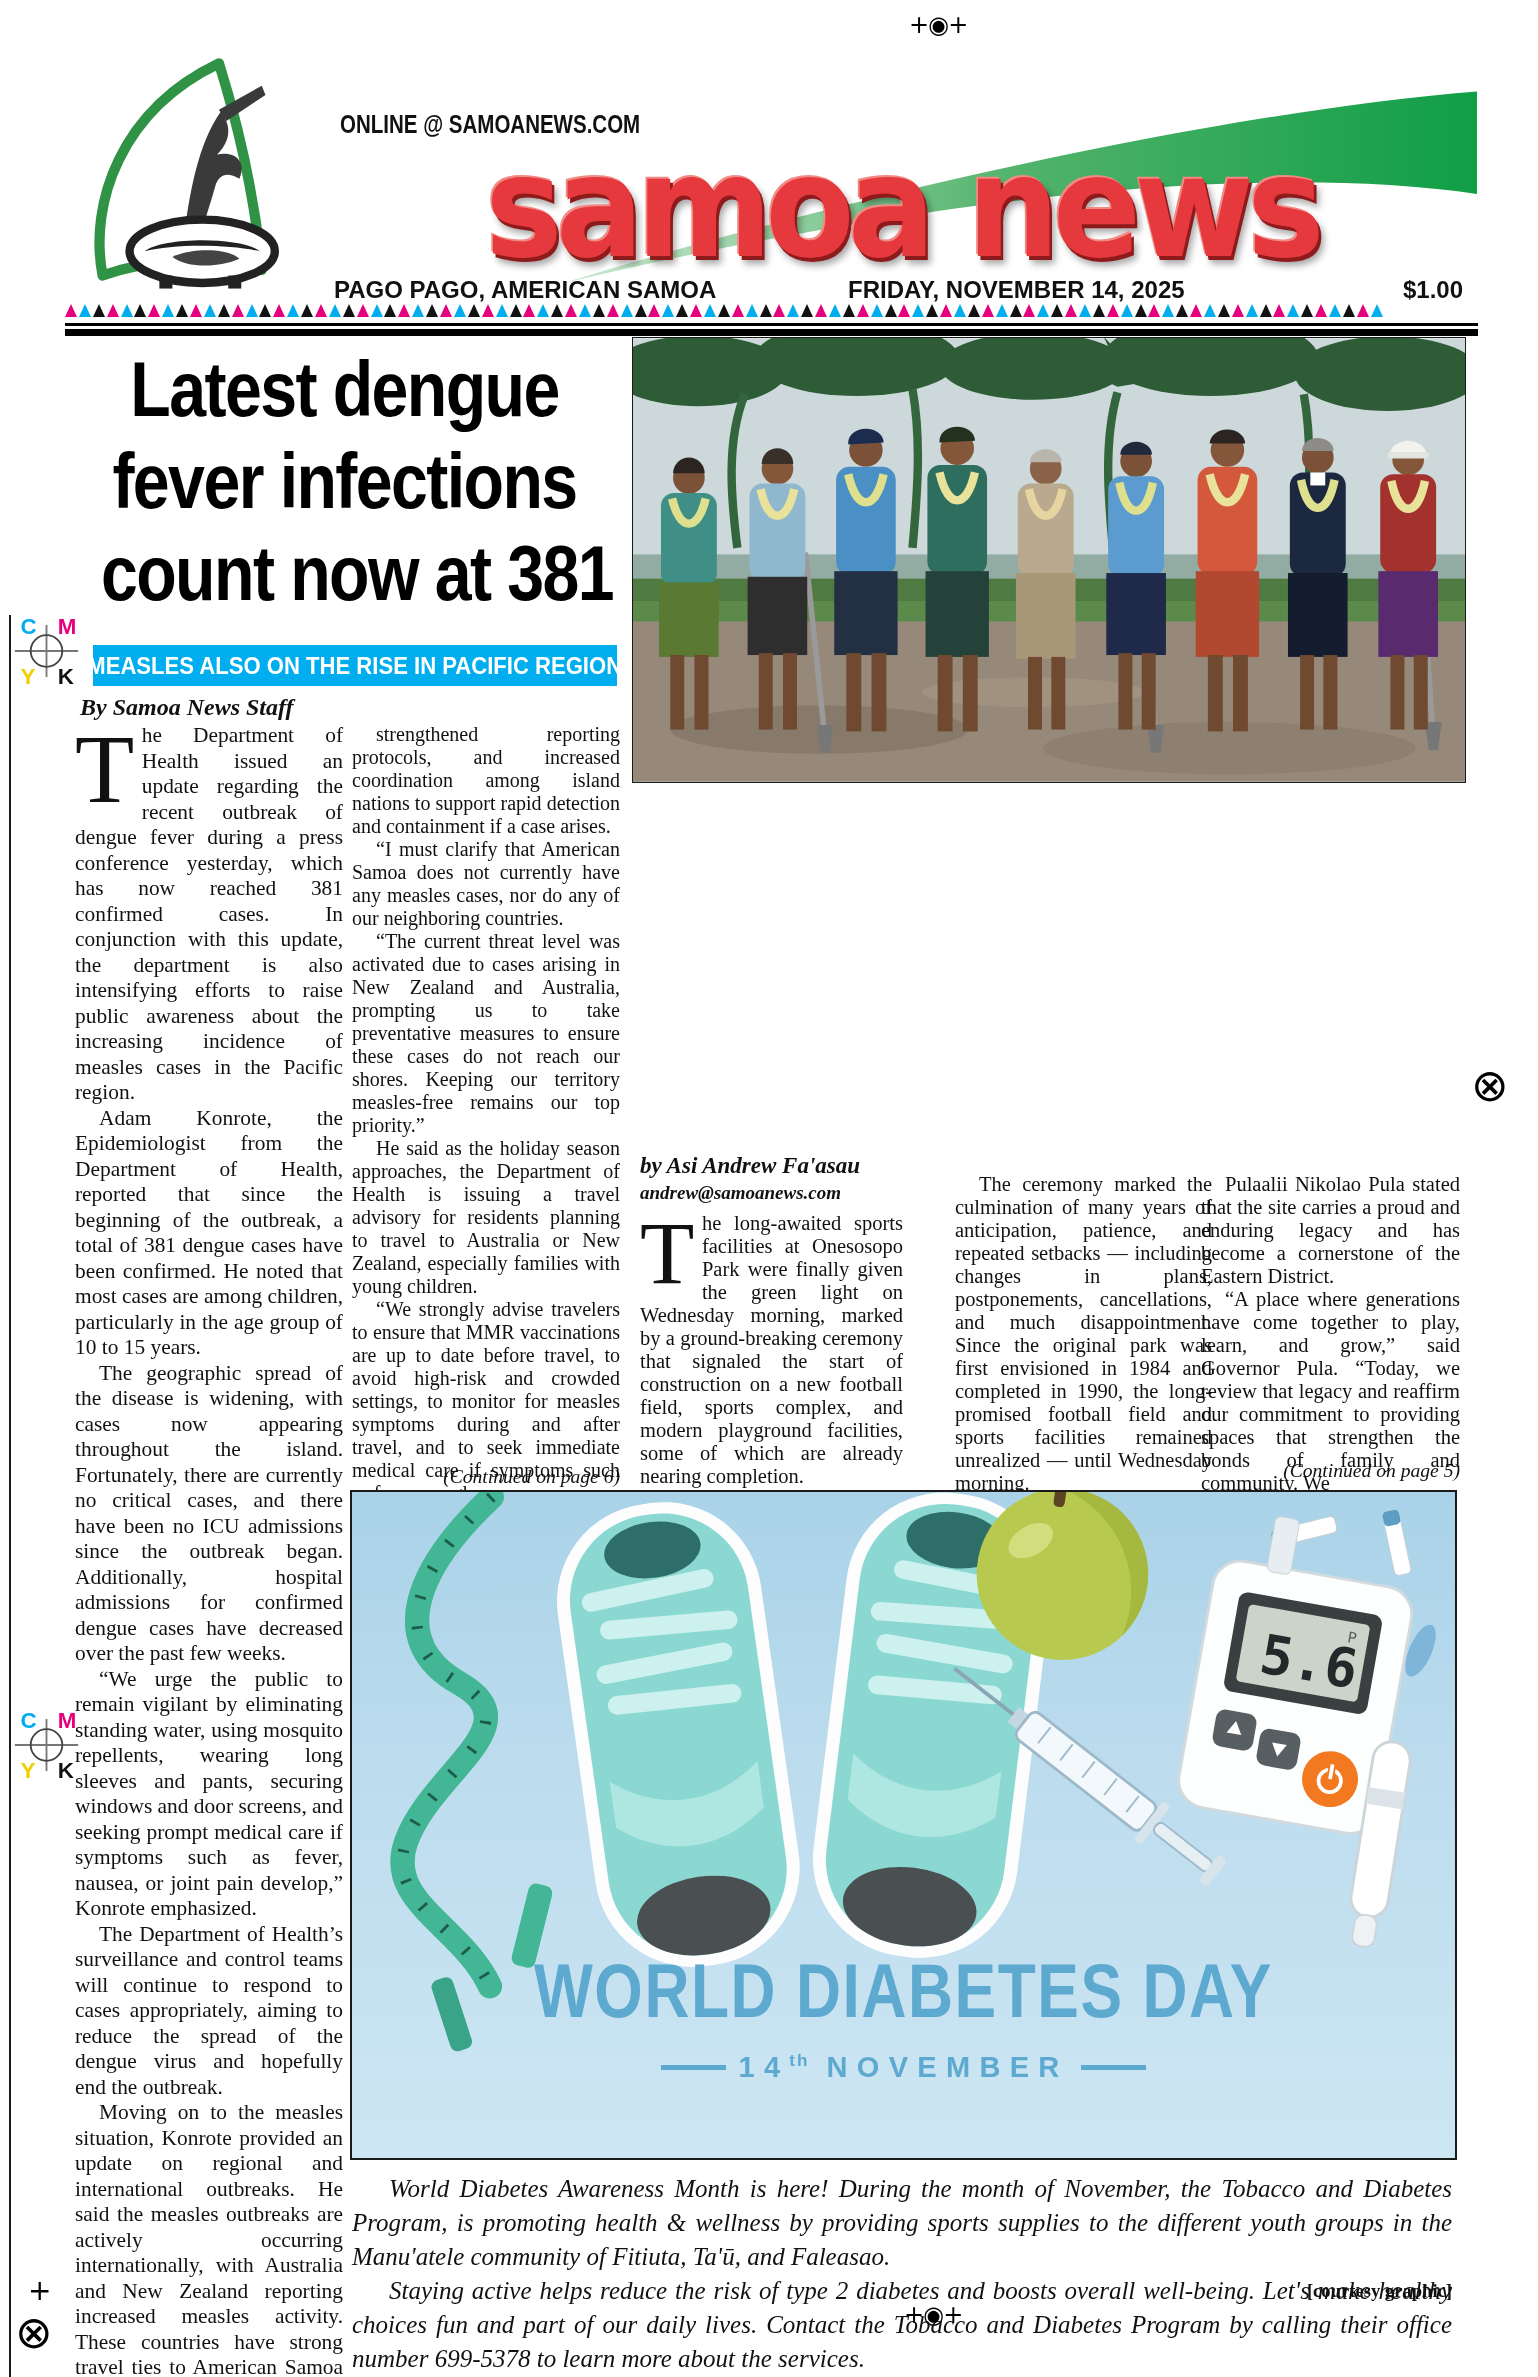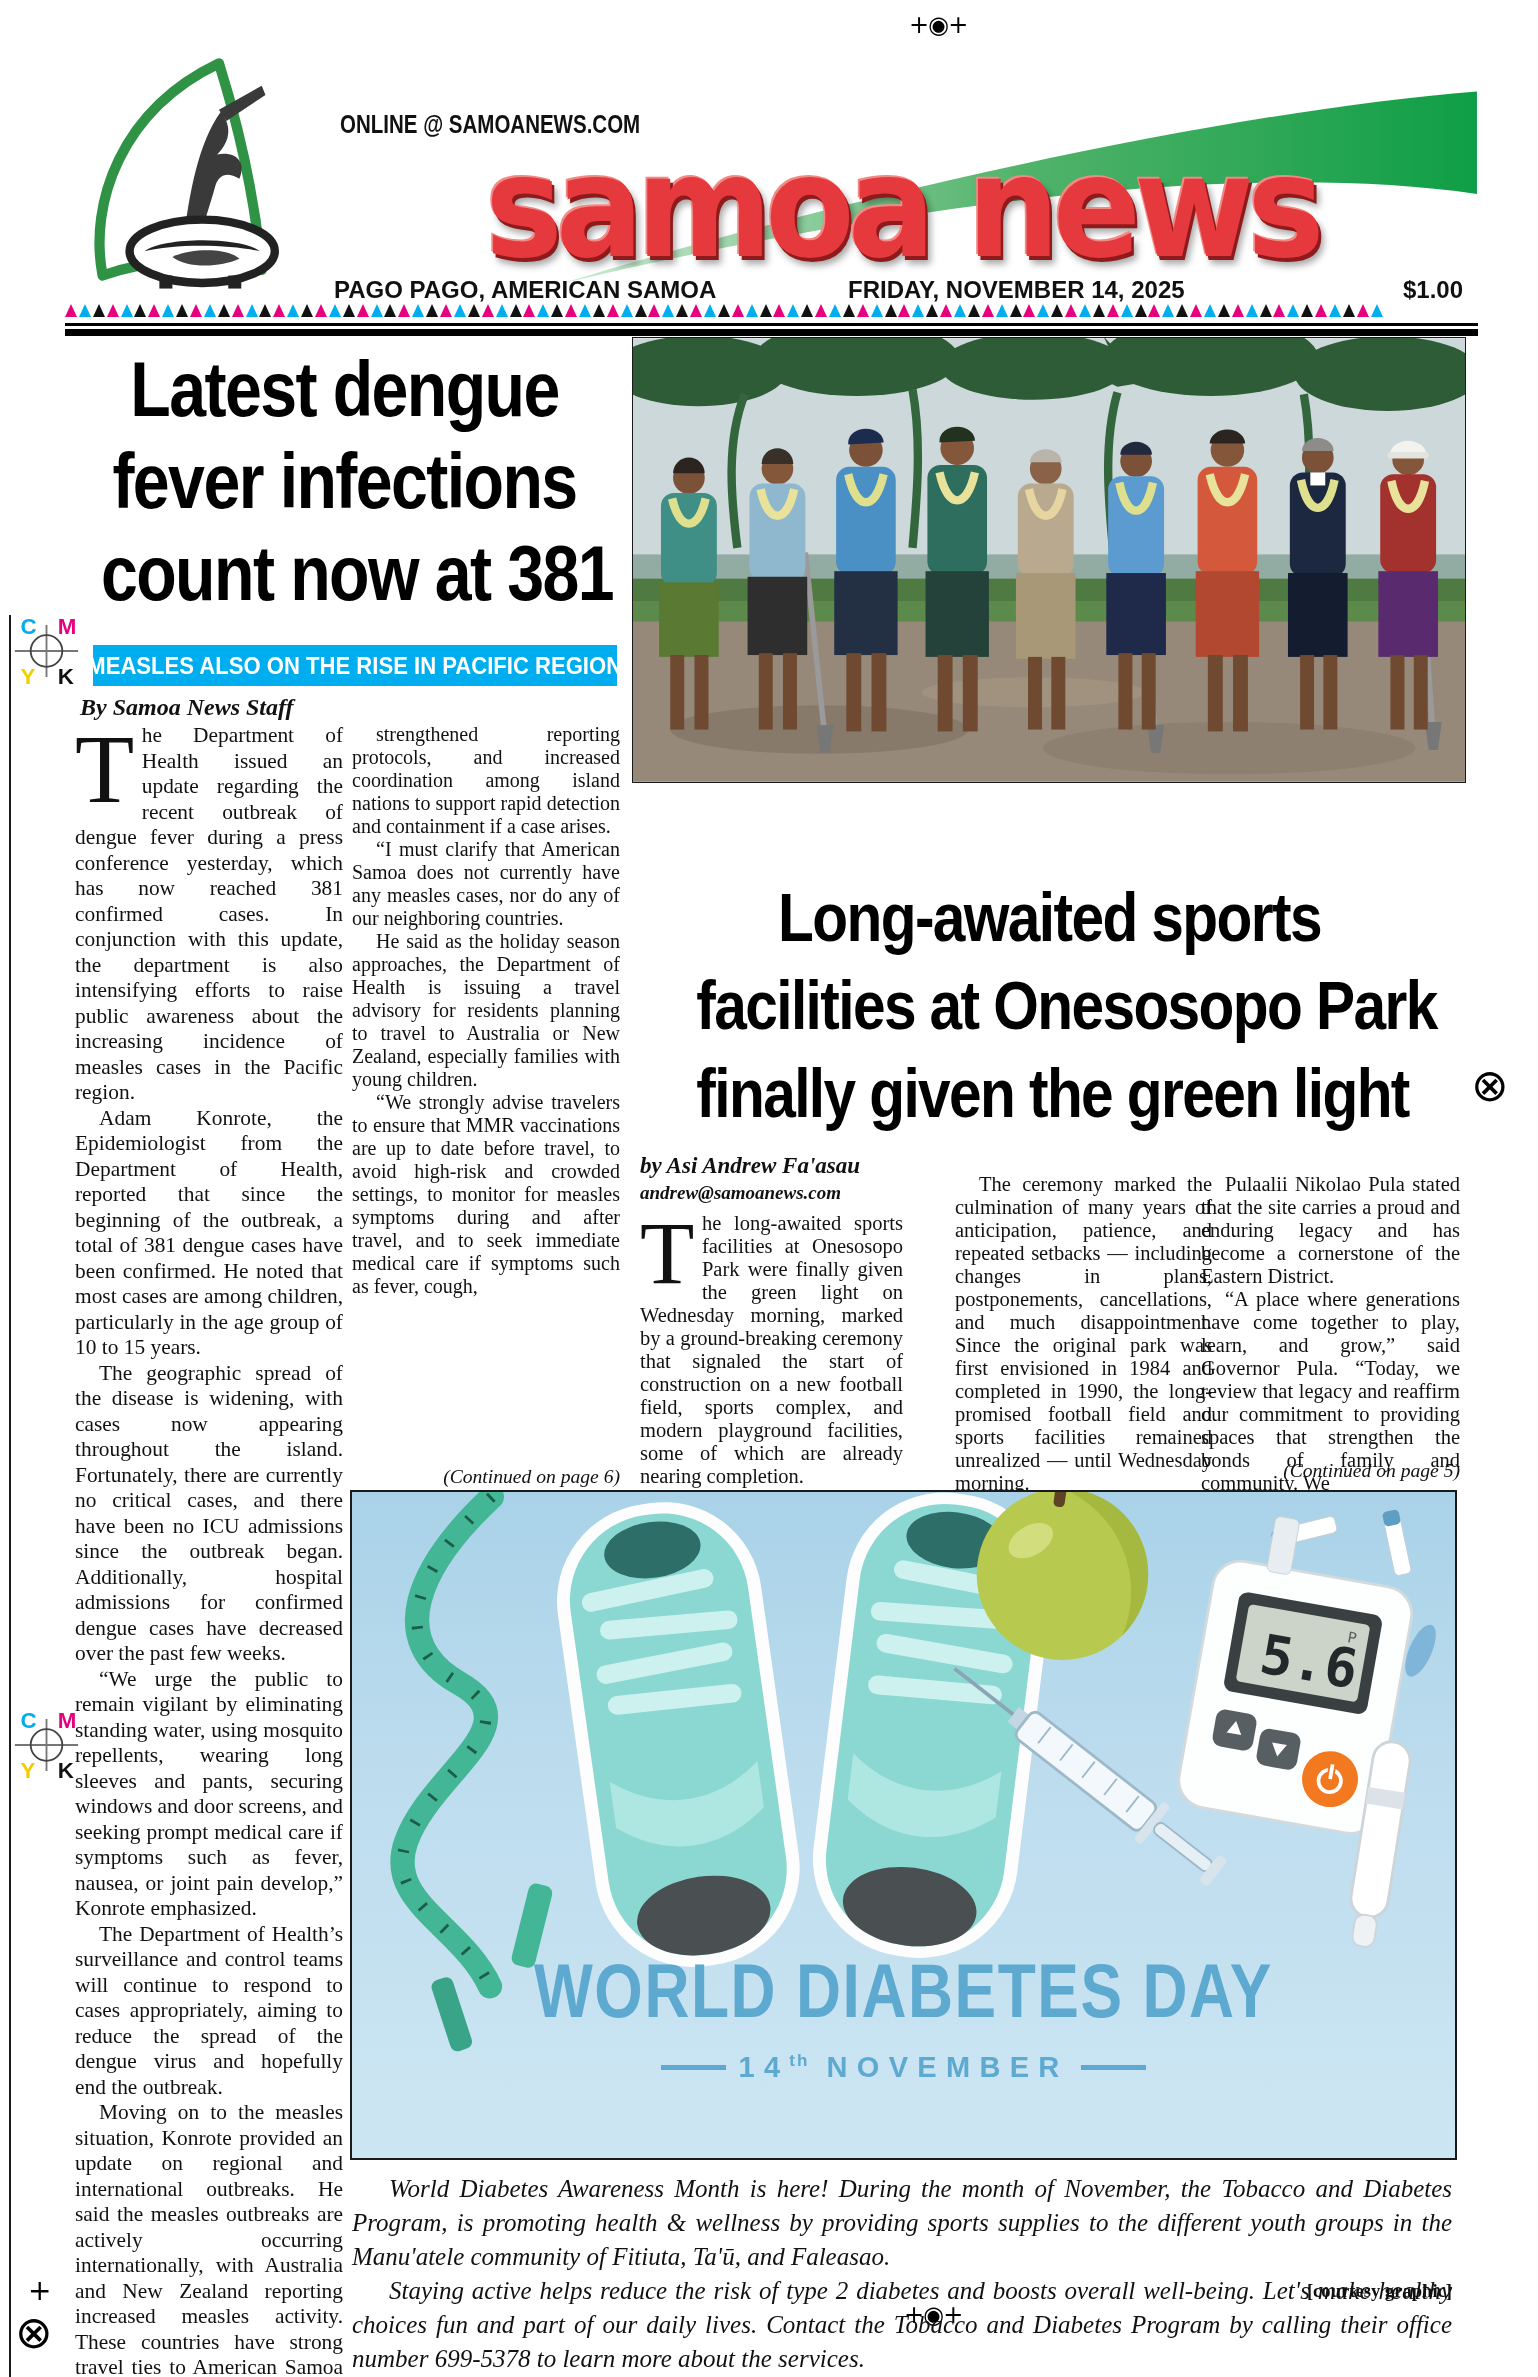--- a/index.html
+++ b/index.html
@@ -240,20 +240,21 @@
         <p class="body-p">“We urge the public to remain vigilant by eliminating standing water, using mosquito repellents, wearing long sleeves and pants, securing windows and door screens, and seeking prompt medical care if symptoms such as fever, nausea, or joint pain develop,” Konrote emphasized.</p>
         <p class="body-p">The Department of Health’s surveillance and control teams will continue to respond to cases appropriately, aiming to reduce the spread of the dengue virus and hopefully end the outbreak.</p>
         <p class="body-p">Moving on to the measles situation, Konrote provided an update on regional and international outbreaks. He said the measles outbreaks are actively occurring internationally, with Australia and New Zealand reporting increased measles activity. These countries have strong travel ties to American Samoa and the wider Pacific region, heightening the risk of cases here.</p>
       </div>
   </div>
 
   <div class="abs col colB" style="left:352px;top:723px;width:268px;">
     <div>
         <p class="body-p">strengthened reporting protocols, and increased coordination among island nations to support rapid detection and containment if a case arises.</p>
         <p class="body-p">“I must clarify that American Samoa does not currently have any measles cases, nor do any of our neighboring countries.</p>
+        <p class="body-p">“The current threat level was activated due to cases arising in New Zealand and Australia, prompting us to take preventative measures to ensure these cases do not reach our shores. Keeping our territory measles-free remains our top priority.”</p>
         <p class="body-p">He said as the holiday season approaches, the Department of Health is issuing a travel advisory for residents planning to travel to Australia or New Zealand, especially families with young children.</p>
         <p class="body-p">“We strongly advise travelers to ensure that MMR vaccinations are up to date before travel, to avoid high-risk and crowded settings, to monitor for measles symptoms during and after travel, and to seek immediate medical care if symptoms such as fever, cough,</p>
       </div>
   </div>
   <div class="abs continued" style="left:352px;top:1466px;width:268px;">(Continued on page 6)</div>
 
   <svg class="abs" style="left:632px;top:337px;border:1.9px solid #1a1a1a;" width="832" height="444" viewBox="0 0 893 476">
     <rect width="893" height="476" fill="#ccd8da"></rect>
     <rect y="232" width="893" height="34" fill="#93aca3"></rect>
 
@@ -374,25 +375,20 @@
         <rect x="802" y="146" width="60" height="106" rx="14" fill="#a3322e"></rect>
         <path d="M814,153 C822,193 842,193 850,153" stroke="#e8e29a" stroke-width="9" fill="none"></path>
         <rect x="800" y="250" width="64" height="92" fill="#5a2a6e"></rect>
         <rect x="813" y="340" width="15" height="80" fill="#6f4a30"></rect>
           <rect x="838" y="340" width="15" height="80" fill="#6f4a30"></rect>
       </g>
     </g>
   </svg>
 
 
-  <div class="abs hl hl2" style="left:634px;top:874px;width:831px;">
-      <p>Long-awaited sports</p>
-      <p>facilities at Onesosopo Park</p>
-      <p>finally given the green light</p>
-    </div>
 
   <div class="abs" style="left:640px;top:1152px;">
     <div class="byline" style="font-size:23px;">by Asi Andrew Fa'asau</div>
     <div class="byline" style="font-size:19px;">andrew@samoanews.com</div>
   </div>
 
   <div class="abs col colS2" style="left:640px;top:1212px;width:263px;">
     <p class="lead"><span class="dropcap2">T</span><span>he long-awaited sports facilities at Onesosopo Park were finally given the green light on Wednesday morning, marked by a ground-breaking ceremony that signaled the start of construction on a new football field, sports complex, and modern playground facilities, some of which are already nearing completion.</span></p>
   </div>
   <div class="abs col colS2" style="left:921px;top:1173px;width:257px;margin-left:34px;">

